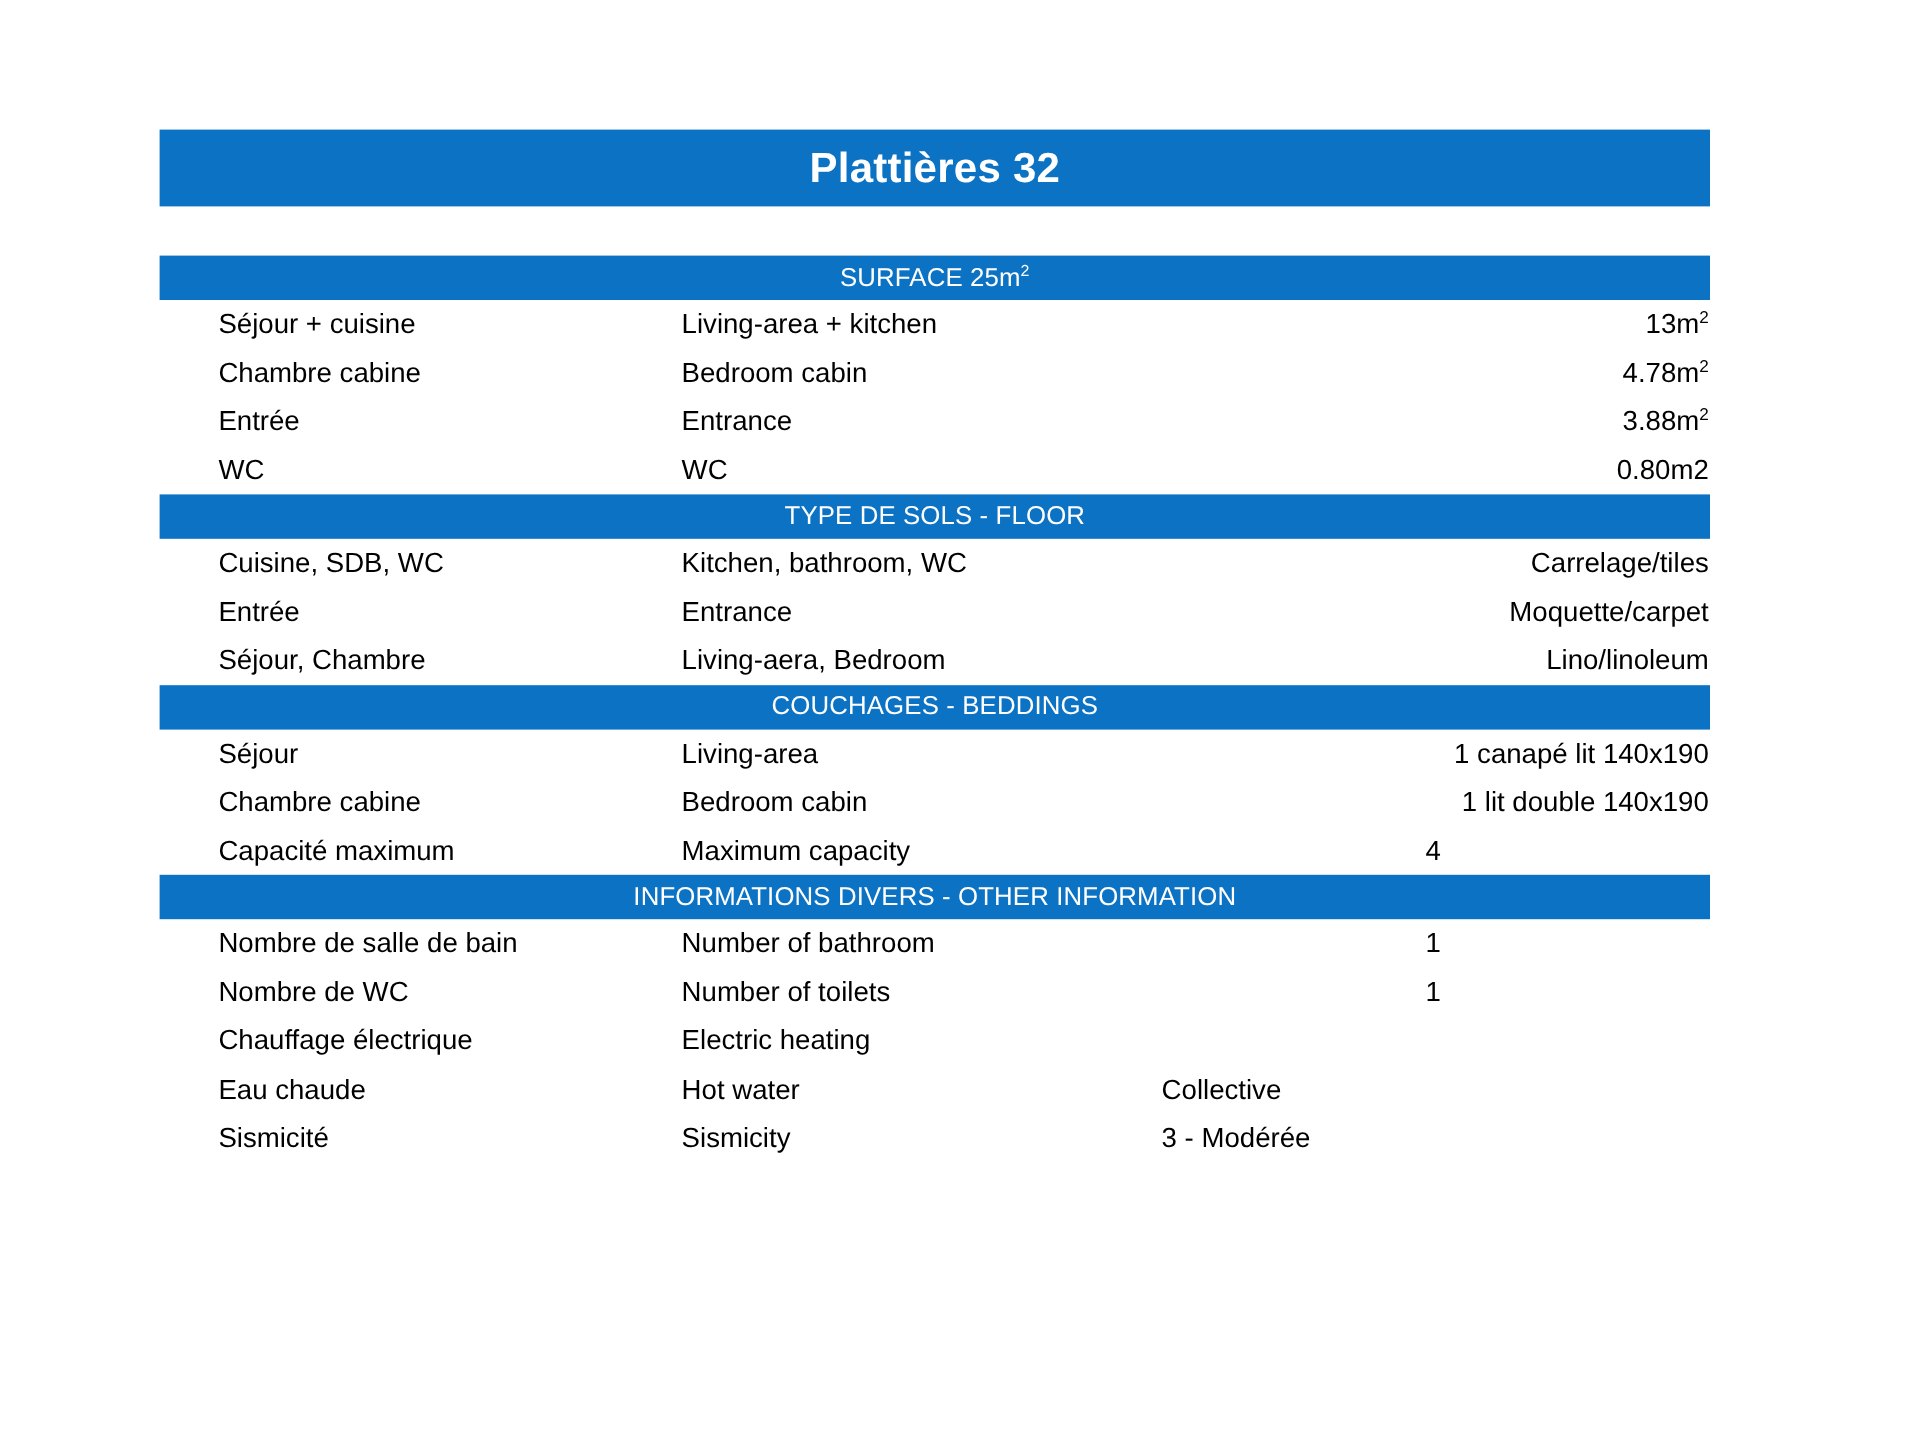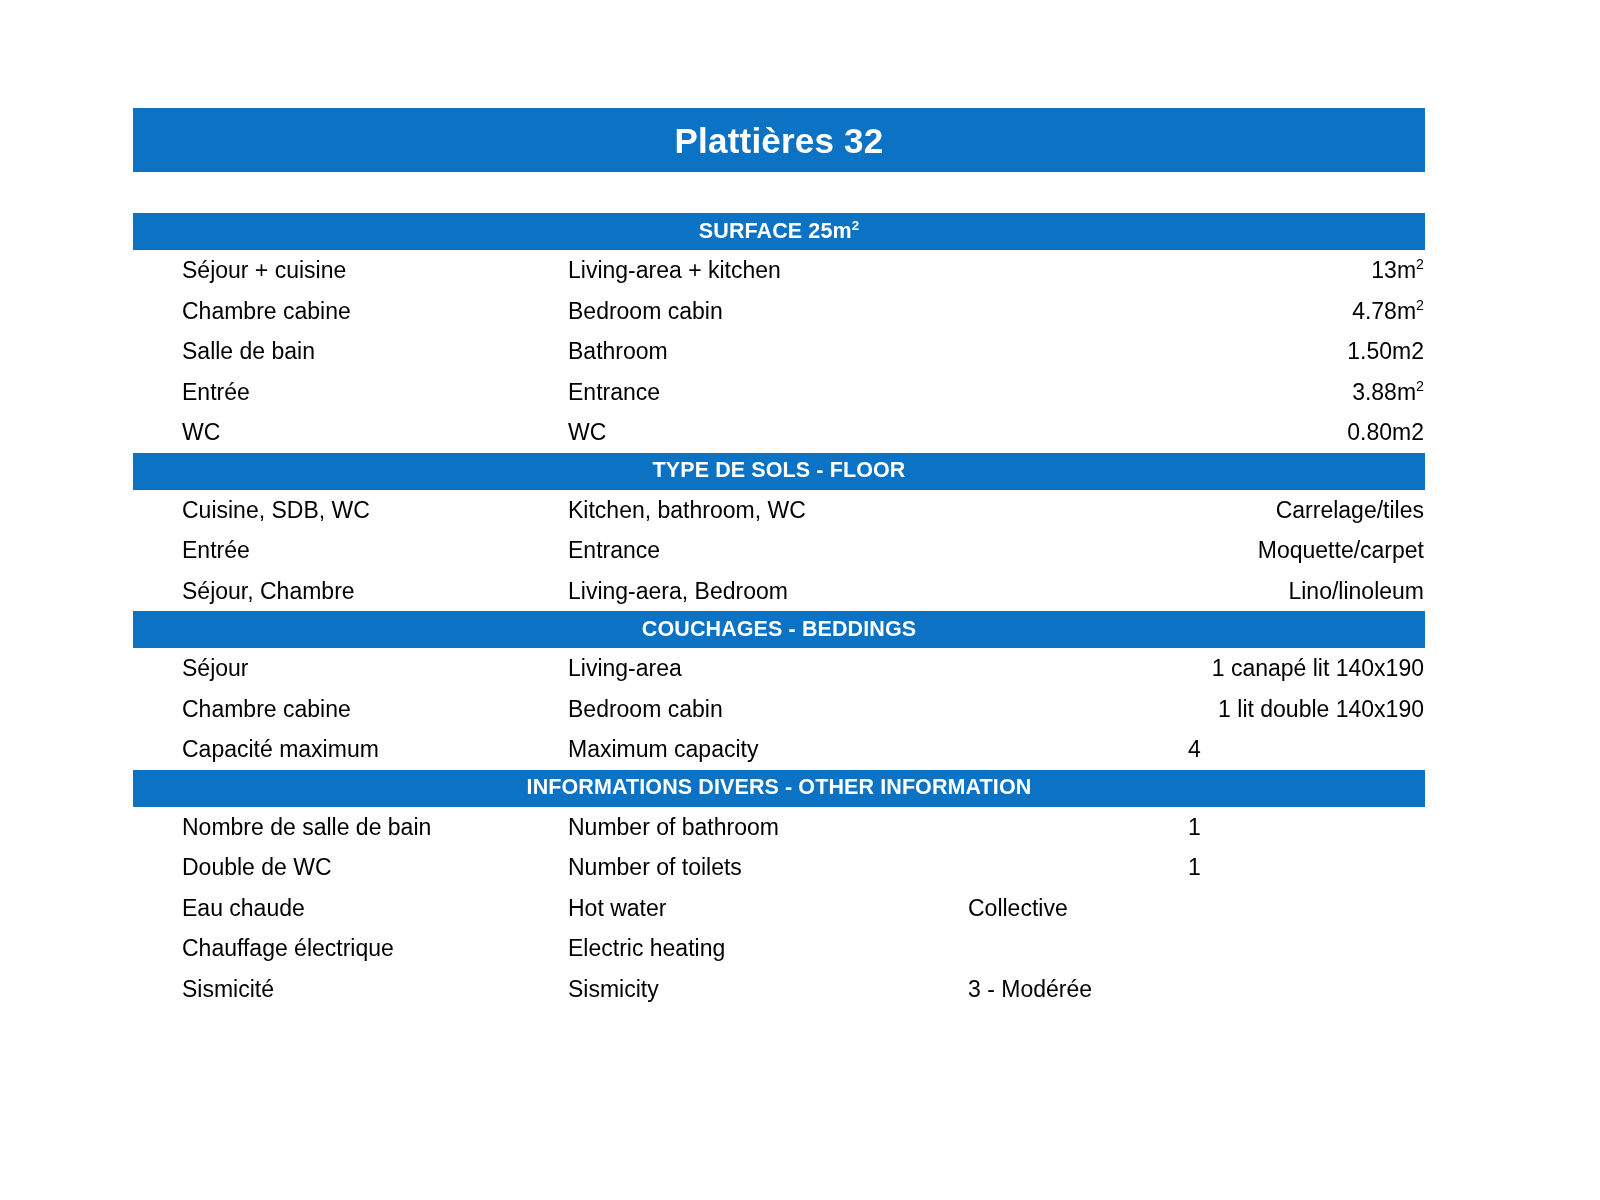--- a/index.html
+++ b/index.html
@@ -51,21 +51,21 @@
   .section-bar {
     height: 37px;
     background: #0B72C4;
     display: flex;
     align-items: center;
     justify-content: center;
   }
   .section-title {
     color: #ffffff;
     font-size: 21.5px;
-    font-weight: bold;
+    font-weight: normal;
     letter-spacing: 0.1px;
     line-height: 1;
     white-space: nowrap;
   }
   .section-title sup {
     font-size: 0.62em;
     vertical-align: super;
     line-height: 0;
   }
 
@@ -140,25 +140,20 @@
             <span class="cell-fr">Séjour + cuisine</span>
             <span class="cell-en">Living-area + kitchen</span>
             <span class="cell-val">13m<sup>2</sup></span>
           </div>
           <div class="row">
             <span class="cell-fr">Chambre cabine</span>
             <span class="cell-en">Bedroom cabin</span>
             <span class="cell-val">4.78m<sup>2</sup></span>
           </div>
           <div class="row">
-            <span class="cell-fr">Salle de bain</span>
-            <span class="cell-en">Bathroom</span>
-            <span class="cell-val">1.50m2</span>
-          </div>
-          <div class="row">
             <span class="cell-fr">Entrée</span>
             <span class="cell-en">Entrance</span>
             <span class="cell-val">3.88m<sup>2</sup></span>
           </div>
           <div class="row">
             <span class="cell-fr">WC</span>
             <span class="cell-en">WC</span>
             <span class="cell-val">0.80m2</span>
           </div>
         </div>
@@ -207,34 +202,34 @@
         <div class="section-bar">
           <span class="section-title">INFORMATIONS DIVERS - OTHER INFORMATION</span>
         </div>
         <div class="rows">
           <div class="row">
             <span class="cell-fr">Nombre de salle de bain</span>
             <span class="cell-en">Number of bathroom</span>
             <span class="cell-val mid">1</span>
           </div>
           <div class="row">
-            <span class="cell-fr">Double de WC</span>
+            <span class="cell-fr">Nombre de WC</span>
             <span class="cell-en">Number of toilets</span>
             <span class="cell-val mid">1</span>
+          </div>
+          <div class="row">
+            <span class="cell-fr">Chauffage électrique</span>
+            <span class="cell-en">Electric heating</span>
           </div>
           <div class="row">
             <span class="cell-fr">Eau chaude</span>
             <span class="cell-en">Hot water</span>
             <span class="cell-val mid2">Collective</span>
           </div>
           <div class="row">
-            <span class="cell-fr">Chauffage électrique</span>
-            <span class="cell-en">Electric heating</span>
-          </div>
-          <div class="row">
             <span class="cell-fr">Sismicité</span>
             <span class="cell-en">Sismicity</span>
             <span class="cell-val mid2">3 - Modérée</span>
           </div>
         </div>
       </div>
 
   </div>
 </div>
 

